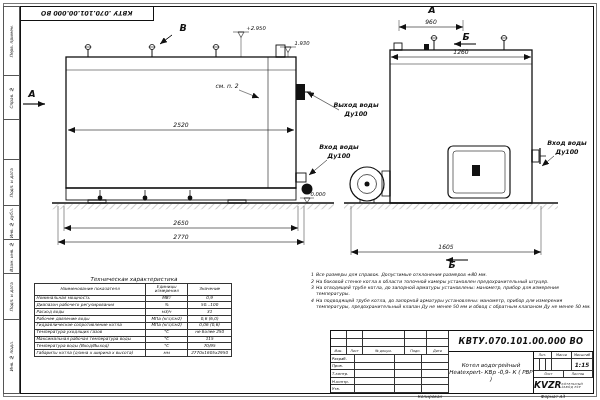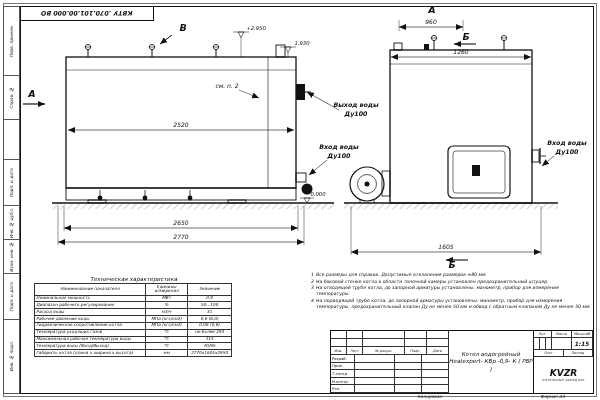--- a/index.html
+++ b/index.html
@@ -51,21 +51,21 @@
   .tb-code{height:21px;border-bottom:1px solid #111;display:flex;align-items:center;justify-content:center;font-size:8.2px;font-weight:bold;letter-spacing:0.4px;white-space:nowrap;}
   .tb-low{flex:1;display:flex;}
   .tb-name{width:85px;border-right:1px solid #111;display:flex;flex-direction:column;align-items:center;justify-content:center;font-size:5.6px;text-align:center;line-height:1.3;}
   .tb-info{flex:1;display:flex;flex-direction:column;}
   .tb-lms{display:grid;grid-template-columns:18px 1fr 21px;height:7px;}
   .tb-lms span{border-right:0.5px solid #333;border-bottom:0.5px solid #333;font-size:3.4px;display:flex;align-items:center;justify-content:center;overflow:hidden;}
   .tb-vals{display:grid;grid-template-columns:6px 6px 6px 1fr 21px;height:12px;}
   .tb-vals span{border-right:0.5px solid #333;border-bottom:0.5px solid #333;font-size:5.8px;font-weight:bold;display:flex;align-items:center;justify-content:center;}
   .tb-sheets{display:grid;grid-template-columns:1fr 1fr;height:7px;}
   .tb-sheets span{border-right:0.5px solid #333;border-bottom:0.5px solid #333;font-size:3.4px;display:flex;align-items:center;justify-content:center;}
-  .tb-brand{flex:1;display:flex;flex-direction:column;align-items:center;justify-content:center;line-height:1;}
+  .tb-brand{flex:1;display:flex;flex-direction:row;align-items:center;justify-content:center;line-height:1;}
   .brand{font-size:9px;font-weight:bold;font-style:italic;}
   .brandsub{font-size:2.9px;letter-spacing:0.3px;margin-top:1px;color:#222;}
   
   .foot-copy{position:absolute;left:370px;top:394px;width:120px;text-align:center;font-size:4.3px;font-style:italic;}
   .foot-format{position:absolute;left:518px;top:394px;width:70px;text-align:center;font-size:4.3px;font-style:italic;}
 </style>
 </head>
 <body>
 
 <div class="sheet">
@@ -397,20 +397,21 @@
           </div>
           <div class="tb-rrow">
             <span>Утв.</span>
             <span></span>
             <span></span>
             <span></span>
           </div>
         </div>
     </div>
     <div class="tb-right">
+      <div class="tb-code">КВТУ.070.101.00.000  ВО</div>
       <div class="tb-low">
         <div class="tb-name">
           <div>Котел водогрейный</div>
           <div>Heatexpert- КВр -0,9- К ( РВР )</div>
         </div>
         <div class="tb-info">
           <div class="tb-lms">
             <span>Лит.</span>
             <span>Масса</span>
             <span>Масштаб</span>

